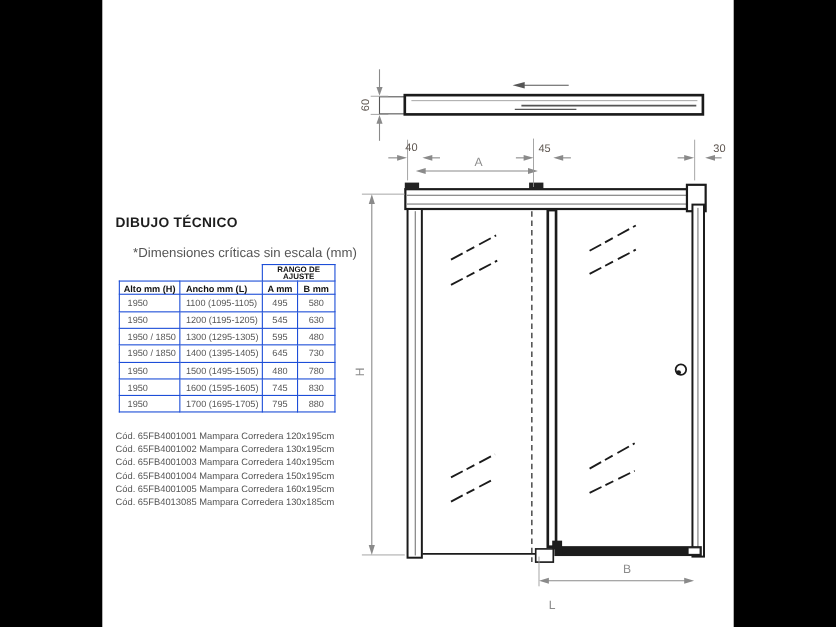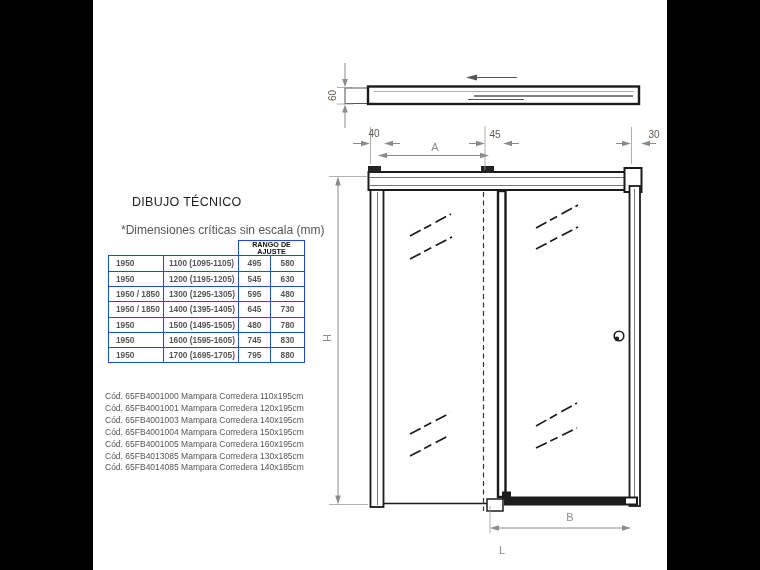--- a/index.html
+++ b/index.html
@@ -7,36 +7,36 @@
     width:760px;height:570px;position:relative;overflow:hidden;
     background:#000;
     font-family:"Liberation Sans", sans-serif;
     -webkit-font-smoothing:antialiased;
   }
   .panel{
     position:absolute;left:93px;top:0;width:574px;height:570px;background:#fff;
   }
   .abs{position:absolute;}
   .title{
-    left:132px;top:195px;font-size:12.5px;font-weight:normal;color:#1d1d1d;letter-spacing:.3px;
+    left:105px;top:195px;font-size:12.5px;font-weight:bold;color:#1d1d1d;letter-spacing:.3px;
   }
   .subtitle{
     left:121px;top:223px;font-size:12px;color:#555;
   }
   table.dims{
     position:absolute;left:108px;top:240px;width:196px;
     border-collapse:collapse;table-layout:fixed;
     font-size:8.3px;color:#555;line-height:1;
   }
   table.dims td, table.dims th{border:1px solid #1d4ed8;padding:0;vertical-align:middle;}
   table.dims .noborder{border:none;background:transparent;}
   table.dims tr.span-row th{height:10px;font-size:7.2px;font-weight:bold;color:#111;text-align:center;}
   table.dims tr.head-row th{height:11px;font-weight:bold;color:#111;text-align:center;}
   table.dims tr.head-row th:nth-child(2){text-align:left;padding-left:5px;}
-  table.dims tr.data-row td{height:14.3px;font-weight:bold;}
+  table.dims tr.data-row td{height:14.3px;}
   table.dims tr.data-row td:nth-child(1){text-align:left;padding-left:7px;}
   table.dims tr.data-row td:nth-child(2){text-align:left;padding-left:5px;}
   table.dims tr.data-row td:nth-child(3),
   table.dims tr.data-row td:nth-child(4){text-align:center;}
   .codes{
     left:105px;top:391px;font-size:8.5px;color:#555;line-height:11.9px;white-space:nowrap;
   }
   svg.drawing{position:absolute;left:0;top:0;}
   .ln-dark{stroke:#1b1b1b;fill:none;}
   .ln-mid{stroke:#555;fill:none;}
@@ -60,20 +60,26 @@
       <col style="width:55px">
       <col style="width:75px">
       <col style="width:32px">
       <col style="width:34px">
     </colgroup>
   <tbody>
   <tr class="span-row">
     <td class="noborder" colspan="2"></td>
     <th colspan="2">RANGO DE AJUSTE</th>
   </tr>
+  <tr class="head-row">
+    <th>Alto mm (H)</th>
+    <th>Ancho mm (L)</th>
+    <th>A mm</th>
+    <th>B mm</th>
+  </tr>
   <tr class="data-row">
     <td>1950</td>
     <td>1100 (1095-1105)</td>
     <td>495</td>
     <td>580</td>
   </tr>
   <tr class="data-row">
     <td>1950</td>
     <td>1200 (1195-1205)</td>
     <td>545</td>
@@ -106,27 +112,26 @@
   <tr class="data-row">
     <td>1950</td>
     <td>1700 (1695-1705)</td>
     <td>795</td>
     <td>880</td>
   </tr>
   </tbody>
 </table>
 
 <div class="abs codes">
-  <div>Cód. 65FB4001000 Mampara Corredera 110x195cm</div>
   <div>Cód. 65FB4001001 Mampara Corredera 120x195cm</div>
+  <div>Cód. 65FB4001002 Mampara Corredera 130x195cm</div>
   <div>Cód. 65FB4001003 Mampara Corredera 140x195cm</div>
   <div>Cód. 65FB4001004 Mampara Corredera 150x195cm</div>
   <div>Cód. 65FB4001005 Mampara Corredera 160x195cm</div>
   <div>Cód. 65FB4013085 Mampara Corredera 130x185cm</div>
-  <div>Cód. 65FB4014085 Mampara Corredera 140x185cm</div>
 </div>
 
 <svg class="drawing" width="760" height="570" viewBox="0 0 760 570">
 
   <g>
     <rect x="345" y="88" width="23" height="15.5" fill="#fff" stroke="#555" stroke-width="1"></rect>
     <rect x="368" y="86.5" width="271" height="17.5" fill="#fff" stroke="#1b1b1b" stroke-width="2.4"></rect>
     <path class="ln-thin" d="M374 91.5 H634" stroke-width="0.8"></path>
     <path class="ln-mid" d="M474 96 H633" stroke-width="1.5"></path>
     <path class="ln-mid" d="M468 99.5 H524" stroke-width="1.2"></path>

